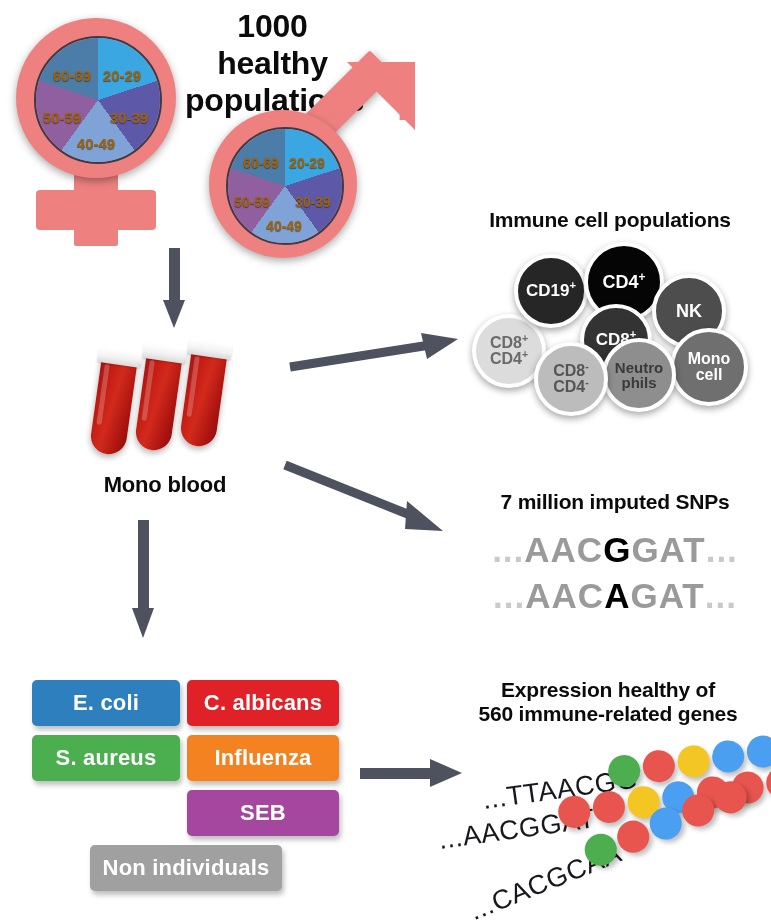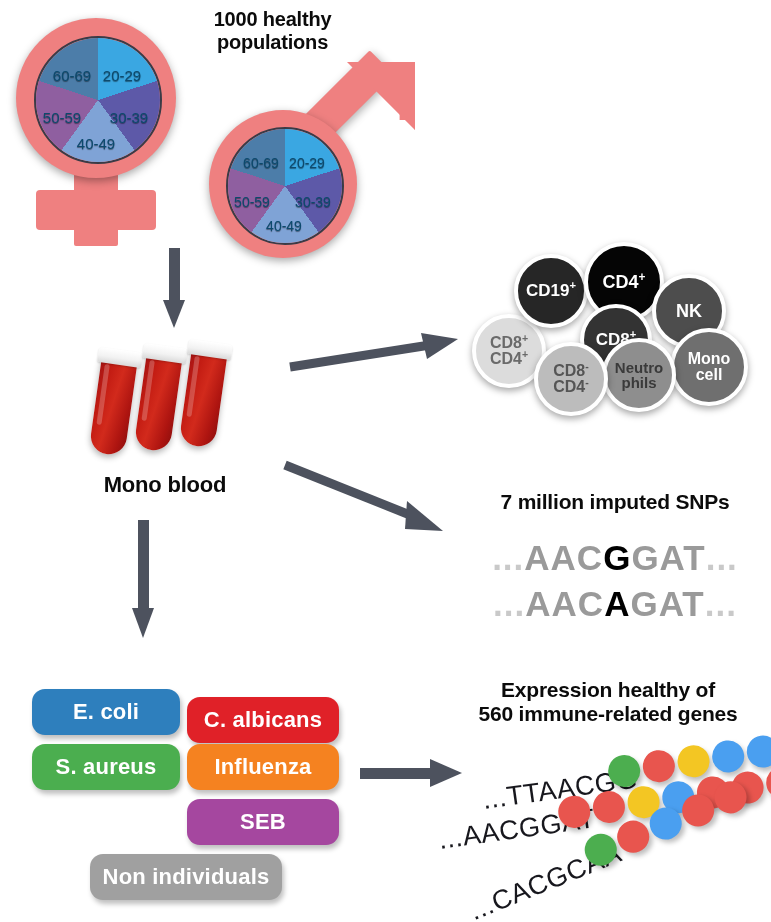--- a/index.html
+++ b/index.html
@@ -23,21 +23,21 @@
   }
   .sym .pie {
     position:absolute; border-radius:50%;
     border:2px solid #3b3b46;
     overflow:hidden;
   }
   .sym .stem { position:absolute; background:#ef8080; }
 
   .pie-seg { position:absolute; left:0; top:0; width:100%; height:100%; }
   .pie-lbl {
-    position:absolute; color:#0c4a6e; font-weight:normal;
+    position:absolute; color:#a16207; font-weight:bold;
     text-shadow:0 1px 1px rgba(0,0,0,0.45);
     white-space:nowrap; transform:translate(-50%,-50%);
   }
 
   
   .f-v { border-radius:2px; }
   .f-h { border-radius:4px; }
 
   
   .m-arrow { position:absolute; }
@@ -83,25 +83,24 @@
     font-family:"Liberation Sans", sans-serif;
     font-size:35px; font-weight:bold; letter-spacing:1px;
     white-space:nowrap;
   }
   .snp .seq span { display:inline-block; }
   .g0 { color:#c9c9c9; } .g2 { color:#9a9a9a; } .gk { color:#000000; }
 
   
   .pills { position:absolute; }
   .pill {
-    position:absolute; border-radius:13px;
+    position:absolute; border-radius:5px;
     display:flex; align-items:center; justify-content:center;
     color:#ffffff; font-weight:bold; letter-spacing:0.2px;
     box-shadow:2px 4px 5px rgba(0,0,0,0.25);
-    margin-top:9px;
   }
 
   
   .rna { position:absolute; }
   .strand { position:absolute; transform-origin:0 50%; }
   .strand .dots { position:absolute; left:0; top:0; white-space:nowrap; }
   .bead {
     display:inline-block; width:32px; height:32px; border-radius:50%;
     margin-right:3px; box-shadow:2px 4px 5px rgba(0,0,0,0.26);
     vertical-align:middle;
@@ -109,21 +108,21 @@
   .strand .letters {
     position:absolute; white-space:nowrap; font-size:27px;
     color:#17171d; letter-spacing:0.5px; font-family:"Liberation Sans", sans-serif;
   }
 </style>
 </head>
 <body>
 
 <div class="fig">
 
-  <div class="ttl" style="left:185px; top:8px; width:175px; font-size:20px;">
+  <div class="ttl" style="left:185px; top:8px; width:175px; font-size:32px;">
     <div>1000 healthy</div>
     <div>populations</div>
   </div>
 
   <div class="sym" style="left:8px; top:14px; width:180px; height:230px;">
 
     <div class="sym stem f-v" style="left:66px; top:140px; width:44px; height:92px;"></div>
     <div class="sym stem f-h" style="left:28px; top:176px; width:120px; height:40px;"></div>
     <div class="ring" style="left:8px; top:4px; width:160px; height:160px;"></div>
     <div class="pie" style="left:26px; top:22px; width:124px; height:124px;">
@@ -210,20 +209,21 @@
     </svg>
   </div>
 
   <div class="arrow" style="left:132px; top:520px; width:24px; height:120px;">
     <div style="position:absolute; left:6px; top:0; width:11px; height:92px; background:#4d525e;"></div>
     <div style="position:absolute; left:0; top:88px; width:0; height:0;
                 border-left:11px solid transparent; border-right:11px solid transparent;
                 border-top:30px solid #4d525e;"></div>
   </div>
 
+  <div class="ttl" style="left:455px; top:208px; width:310px; font-size:21px;">Immune cell populations</div>
 
   <div class="cellgrp" style="left:462px; top:242px; width:300px; height:170px;">
 
     <div class="cell" style="left:10px; top:72px; width:74px; height:74px; background:#dcdcdc; color:#6a6a6a; font-size:16px; flex-direction:column;">
       <span>CD8<sup>+</sup></span>
       <span>CD4<sup>+</sup></span>
     </div>
 
     <div class="cell" style="left:52px; top:12px; width:74px; height:74px; background:#262626; color:#ffffff; font-size:17px;">
       <span>CD19<sup>+</sup></span>
@@ -253,33 +253,33 @@
 
     <div class="cell" style="left:72px; top:100px; width:74px; height:74px; background:#bcbcbc; color:#555555; font-size:16px; flex-direction:column;">
       <span>CD8<sup>-</sup></span>
       <span>CD4<sup>-</sup></span>
     </div>
   </div>
 
   <div class="ttl" style="left:470px; top:490px; width:290px; font-size:21px;">7 million imputed SNPs</div>
 
   <div class="snp" style="left:470px; top:530px; width:290px;">
-    <div class="seq" style="margin-bottom:6px;margin-top:8px;">
+    <div class="seq" style="margin-bottom:6px;">
       <span class="g0">...</span><span class="g2">AAC</span><span class="gk">G</span><span class="g2">GAT</span><span class="g0">...</span>
     </div>
     <div class="seq">
       <span class="g0">...</span><span class="g2">AAC</span><span class="gk">A</span><span class="g2">GAT</span><span class="g0">...</span>
     </div>
   </div>
 
   <div class="pills" style="left:32px; top:680px; width:310px; height:215px;">
     <div class="pill" style="left:0px; top:0px; width:148px; height:46px; background:#2e7fbd; font-size:22px;">
       <span>E. coli</span>
     </div>
-    <div class="pill" style="left:155px; top:8px; width:152px; height:46px; background:#e02128; font-size:22px;">
+    <div class="pill" style="left:155px; top:0px; width:152px; height:46px; background:#e02128; font-size:22px;">
       <span>C. albicans</span>
     </div>
     <div class="pill" style="left:155px; top:55px; width:152px; height:46px; background:#f58220; font-size:22px;">
       <span>Influenza</span>
     </div>
     <div class="pill" style="left:0px; top:55px; width:148px; height:46px; background:#4bae4f; font-size:22px;">
       <span>S. aureus</span>
     </div>
     <div class="pill" style="left:155px; top:110px; width:152px; height:46px; background:#a5479f; font-size:22px;">
       <span>SEB</span>

